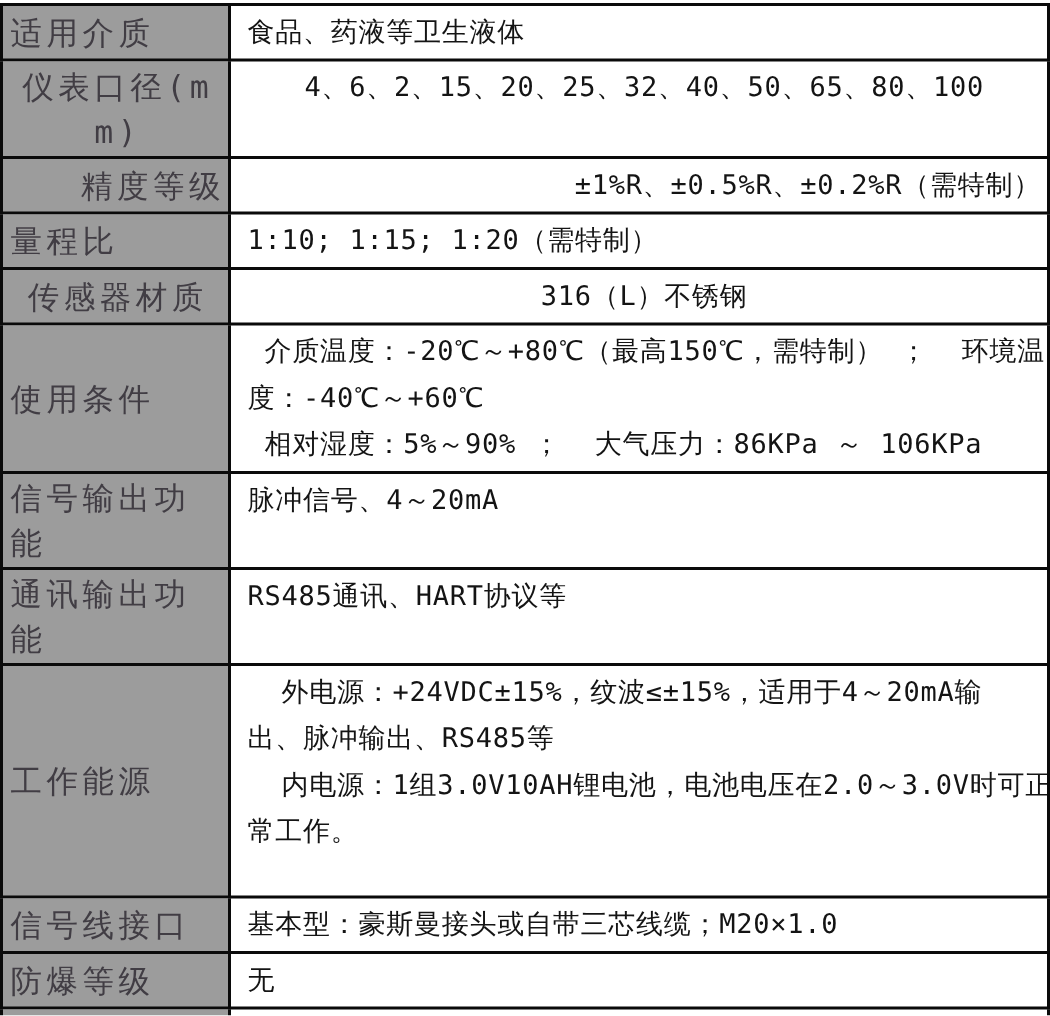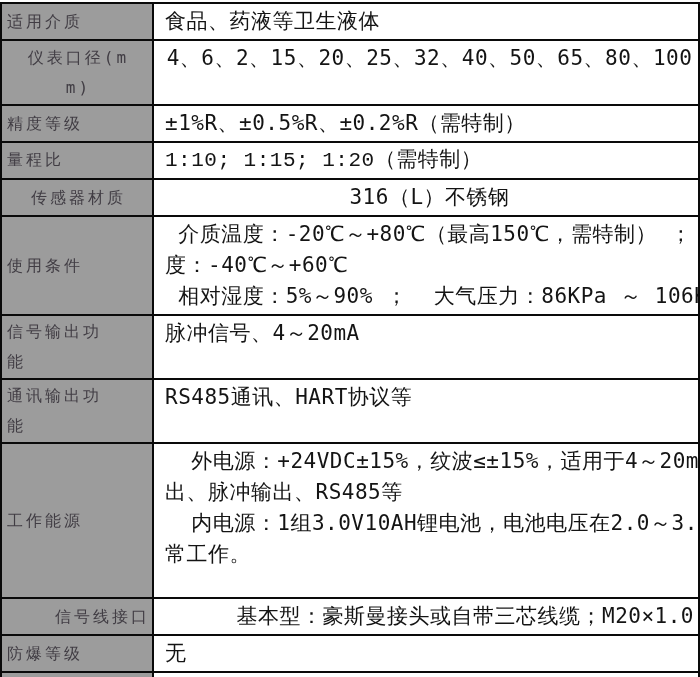--- a/index.html
+++ b/index.html
@@ -30,29 +30,29 @@
   td {
     border: 2px solid var(--border-color, #0a0a0a);
     margin: 0;
     overflow: hidden;
   }
   td.label-cell {
     background: var(--label-bg, #9c9c9c);
     color: var(--label-text, #413d44);
     vertical-align: middle;
     padding: 1px 2px 1px 5px;
-    font-size: 16px;
+    font-size: 21px;
     letter-spacing: 3px;
   }
   td.value-cell {
     background: #ffffff;
     color: var(--value-text, #141414);
     vertical-align: top;
     padding: 2px 4px 2px 11px;
-    font-size: 21px;
+    font-size: 18px;
     letter-spacing: 0.5px;
   }
   .line {
     white-space: pre;
     line-height: 31px;
     height: 31px;
   }
   td.label-cell .line {
     line-height: 30px;
     height: 30px;
@@ -78,29 +78,29 @@
         </tr>
         <tr style="height: 65px; text-align: center;">
           <td class="label-cell">
             <div class="line">仪表口径(m</div>
             <div class="line">m)</div>
           </td>
           <td class="value-cell">
             <div class="line">4、6、2、15、20、25、32、40、50、65、80、100</div>
           </td>
         </tr>
-        <tr style="height: 31px;">
+        <tr style="height: 31px; text-align: right;">
           <td class="label-cell">
             <div class="line">精度等级</div>
           </td>
           <td class="value-cell">
             <div class="line">±1%R、±0.5%R、±0.2%R（需特制）</div>
           </td>
         </tr>
-        <tr style="height: 31px; font-family: Liberation Mono, monospace;">
+        <tr style="height: 31px;">
           <td class="label-cell">
             <div class="line">量程比</div>
           </td>
           <td class="value-cell">
             <div class="line">1:10; 1:15; 1:20（需特制）</div>
           </td>
         </tr>
         <tr style="height: 31px; text-align: center;">
           <td class="label-cell">
             <div class="line">传感器材质</div>
@@ -141,21 +141,21 @@
           <td class="label-cell">
             <div class="line">工作能源</div>
           </td>
           <td class="value-cell">
             <div class="line">  外电源：+24VDC±15%，纹波≤±15%，适用于4～20mA输</div>
             <div class="line">出、脉冲输出、RS485等</div>
             <div class="line">  内电源：1组3.0V10AH锂电池，电池电压在2.0～3.0V时可正</div>
             <div class="line">常工作。</div>
           </td>
         </tr>
-        <tr style="height: 33px; text-align: right;">
+        <tr style="height: 33px;">
           <td class="label-cell">
             <div class="line">信号线接口</div>
           </td>
           <td class="value-cell">
             <div class="line">基本型：豪斯曼接头或自带三芯线缆；M20×1.0</div>
           </td>
         </tr>
         <tr style="height: 31px;">
           <td class="label-cell">
             <div class="line">防爆等级</div>

